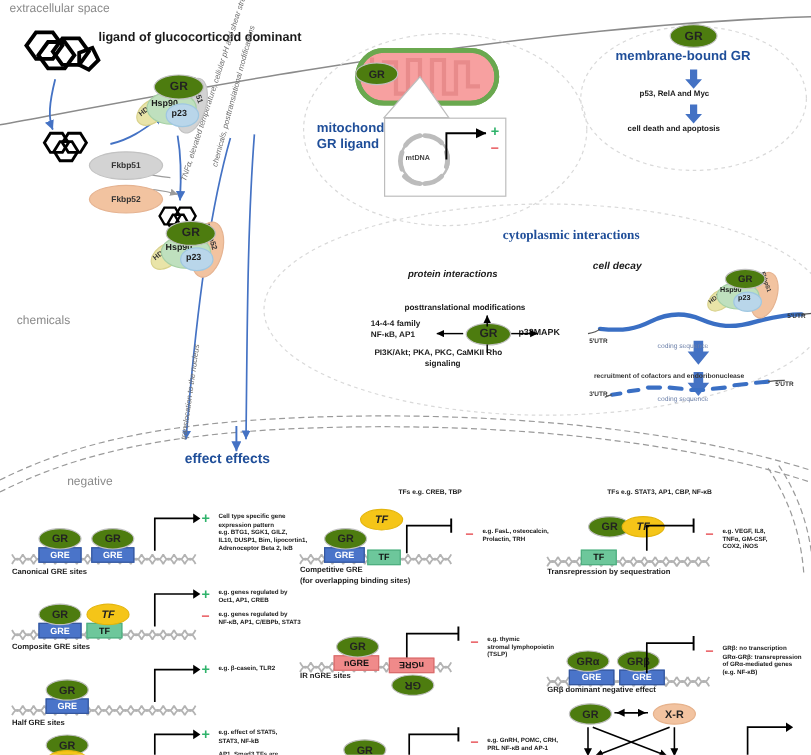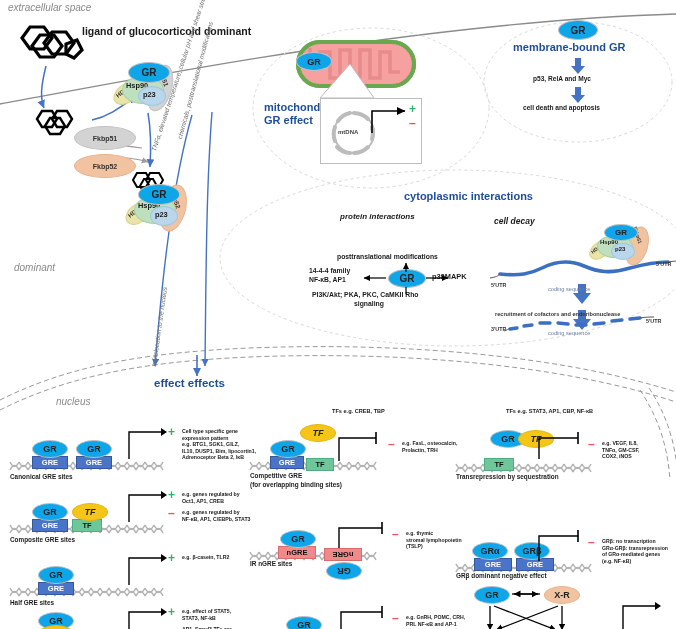--- a/index.html
+++ b/index.html
@@ -2,26 +2,26 @@
 <html><head>
 <meta charset="utf-8">
 <style>
   html,body{margin:0;padding:0;background:#fff;}
   body{width:676px;height:629px;position:relative;overflow:hidden;
        font-family:"Liberation Sans","DejaVu Sans",sans-serif;color:#1a1a1a;}
   .abs{position:absolute;}
   .ital{font-style:italic;}
   .bold{font-weight:bold;}
   .blue-head{color:#1F4E99;font-weight:bold;}
-  .grey-ital{color:#8a8a8a;font-style:italic;}
+  .grey-ital{color:#8a8a8a;}
   .tiny{font-size:5.2px;line-height:6.6px;font-weight:bold;}
   svg{overflow:visible;}
   .oval{border-radius:50%;display:flex;align-items:center;justify-content:center;
         text-align:center;}
-  .gr-oval{background:#0ea5e9;color:#222;font-weight:bold;border:1px solid #c0c0c0;}
+  .gr-oval{background:#4d7c0f;color:#222;font-weight:bold;border:1px solid #c0c0c0;}
   .tf-oval{background:#f5c518;color:#222;font-weight:bold;font-style:italic;border:1px solid #e3b50e;}
   .xr-oval{background:#f2c3a0;color:#222;font-weight:bold;border:1px solid #e6b28c;}
   .gre-box{background:#4a74c9;color:#fff;font-weight:bold;text-align:center;
            border:1px solid #35579e;}
   .ngre-box{background:#f08a8a;color:#111;font-weight:bold;text-align:center;border:1px solid #d96d6d;}
   .tfg-box{background:#6dc79b;color:#111;font-weight:bold;text-align:center;border:1px solid #4fae80;}
   .plus{color:#2fb36b;font-weight:bold;}
   .minus{color:#e8555a;font-weight:bold;}
   .rot180{transform:rotate(180deg);}
 </style>
@@ -40,23 +40,23 @@
 
   <ellipse cx="371" cy="108" rx="118" ry="80" fill="none" stroke="#d9d9d9" stroke-width="1" stroke-dasharray="3,3"></ellipse>
 
   <ellipse cx="578" cy="82" rx="94" ry="60" fill="none" stroke="#d9d9d9" stroke-width="1" stroke-dasharray="3,3"></ellipse>
 
   <ellipse cx="455" cy="258" rx="235" ry="88" fill="none" stroke="#d9d9d9" stroke-width="1" stroke-dasharray="3,3"></ellipse>
 </svg>
 
 <div class="abs grey-ital" style="left:8px;top:2px;font-size:10px;">extracellular space</div>
 
-<div class="abs grey-ital" style="left:14px;top:262px;font-size:10px;">dominant</div>
-
-<div class="abs grey-ital" style="left:56px;top:396px;font-size:10px;">nucleus</div>
+<div class="abs grey-ital" style="left:14px;top:262px;font-size:10px;">chemicals</div>
+
+<div class="abs grey-ital" style="left:56px;top:396px;font-size:10px;">negative</div>
 
 <div class="abs" style="left:82px;top:25px;font-size:10.5px;font-weight:bold;">ligand of glucocorticoid dominant</div>
 
 <svg class="abs" style="left:14px;top:22px;width:68px;height:42px;">
   <g fill="none" stroke="#000" stroke-width="3.2">
     <polygon points="8,16 16,5 30,5 38,16 30,27 16,27"></polygon>
     <polygon points="30,21 38,10 52,10 60,21 52,32 38,32"></polygon>
     <polygon points="18,24 26,13 40,13 48,24 40,35 26,35"></polygon>
     <polygon points="52,22 63,18 68,28 60,36 52,32"></polygon>
   </g>
@@ -143,21 +143,21 @@
   <div class="abs oval" style="left:14px;top:24px;width:40px;height:26px;background:#bfe0be;
               border:1px solid #a6d0a5;"></div>
   <div class="abs bold" style="left:18px;top:29px;font-size:7.4px;">Hsp90</div>
   <div class="abs oval" style="left:30px;top:34px;width:26px;height:18px;background:#b9d6ea;
               border:1px solid #9fc7e1;"></div>
   <div class="abs bold" style="left:35px;top:38px;font-size:7.4px;">p23</div>
   <div class="abs oval gr-oval" style="left:18px;top:12px;width:40px;height:19px;font-size:10px;">GR</div>
 </div>
 
 <div class="abs blue-head" style="left:264px;top:101px;font-size:11px;">mitochondrial</div>
-<div class="abs blue-head" style="left:264px;top:114px;font-size:11px;">GR effect</div>
+<div class="abs blue-head" style="left:264px;top:114px;font-size:11px;">GR ligand</div>
 
 <svg class="abs" style="left:296px;top:38px;width:120px;height:52px;">
   <rect x="2" y="4" width="116" height="44" rx="22" ry="22" fill="#f7a0a0" stroke="#6aa84f" stroke-width="4"></rect>
   <g stroke="#e88b8b" stroke-width="3.5" fill="none">
     <path d="M14,10 L14,30 L24,30 L24,14 L34,14 L34,40 L44,40 L44,12 L54,12 L54,38 L64,38 L64,12 L74,12 L74,40 L84,40 L84,14 L94,14 L94,34 L104,34"></path>
   </g>
   <rect x="2" y="4" width="116" height="44" rx="22" ry="22" fill="none" stroke="#6aa84f" stroke-width="4"></rect>
 </svg>
 <div class="abs oval gr-oval" style="left:296px;top:52px;width:34px;height:17px;font-size:9px;">GR</div>
 
@@ -189,22 +189,22 @@
 <div class="abs blue-head" style="left:513px;top:41px;font-size:11px;text-align:center;">membrane-bound GR</div>
 <svg class="abs" style="left:571px;top:58px;width:14px;height:16px;">
   <path d="M4,0 L10,0 L10,8 L14,8 L7,16 L0,8 L4,8 Z" fill="#4472C4"></path>
 </svg>
 <div class="abs" style="left:533px;top:75px;font-size:6.6px;font-weight:bold;">p53, RelA and Myc</div>
 <svg class="abs" style="left:571px;top:87px;width:14px;height:16px;">
   <path d="M4,0 L10,0 L10,8 L14,8 L7,16 L0,8 L4,8 Z" fill="#4472C4"></path>
 </svg>
 <div class="abs" style="left:523px;top:104px;font-size:6.6px;font-weight:bold;">cell death and apoptosis</div>
 
-<div class="abs blue-head" style="left:404px;top:190px;font-size:11px;">cytoplasmic interactions</div>
-<div class="abs ital bold" style="left:340px;top:212px;font-size:8px;">protein interactions</div>
+<div class="abs blue-head" style="left:419px;top:190px;font-size:11px;font-family:Liberation Serif, serif;">cytoplasmic interactions</div>
+<div class="abs ital bold" style="left:340px;top:224px;font-size:8px;">protein interactions</div>
 <div class="abs ital bold" style="left:494px;top:216px;font-size:8.5px;">cell decay</div>
 
 <div class="abs" style="left:337px;top:253px;font-size:6.8px;font-weight:bold;">posttranslational modifications</div>
 <div class="abs oval gr-oval" style="left:388px;top:269px;width:36px;height:17px;font-size:10px;">GR</div>
 <div class="abs" style="left:309px;top:267px;font-size:6.8px;font-weight:bold;">14-4-4 family</div>
 <div class="abs" style="left:309px;top:276px;font-size:6.8px;font-weight:bold;">NF-κB, AP1</div>
 <div class="abs" style="left:432px;top:272px;font-size:7.4px;font-weight:bold;">p38MAPK</div>
 <div class="abs" style="left:312px;top:291px;font-size:6.8px;font-weight:bold;">PI3K/Akt; PKA, PKC, CaMKII Rho</div>
 <div class="abs" style="left:354px;top:300px;font-size:6.8px;font-weight:bold;">signaling</div>
 <svg class="abs" style="left:300px;top:250px;width:150px;height:60px;">

